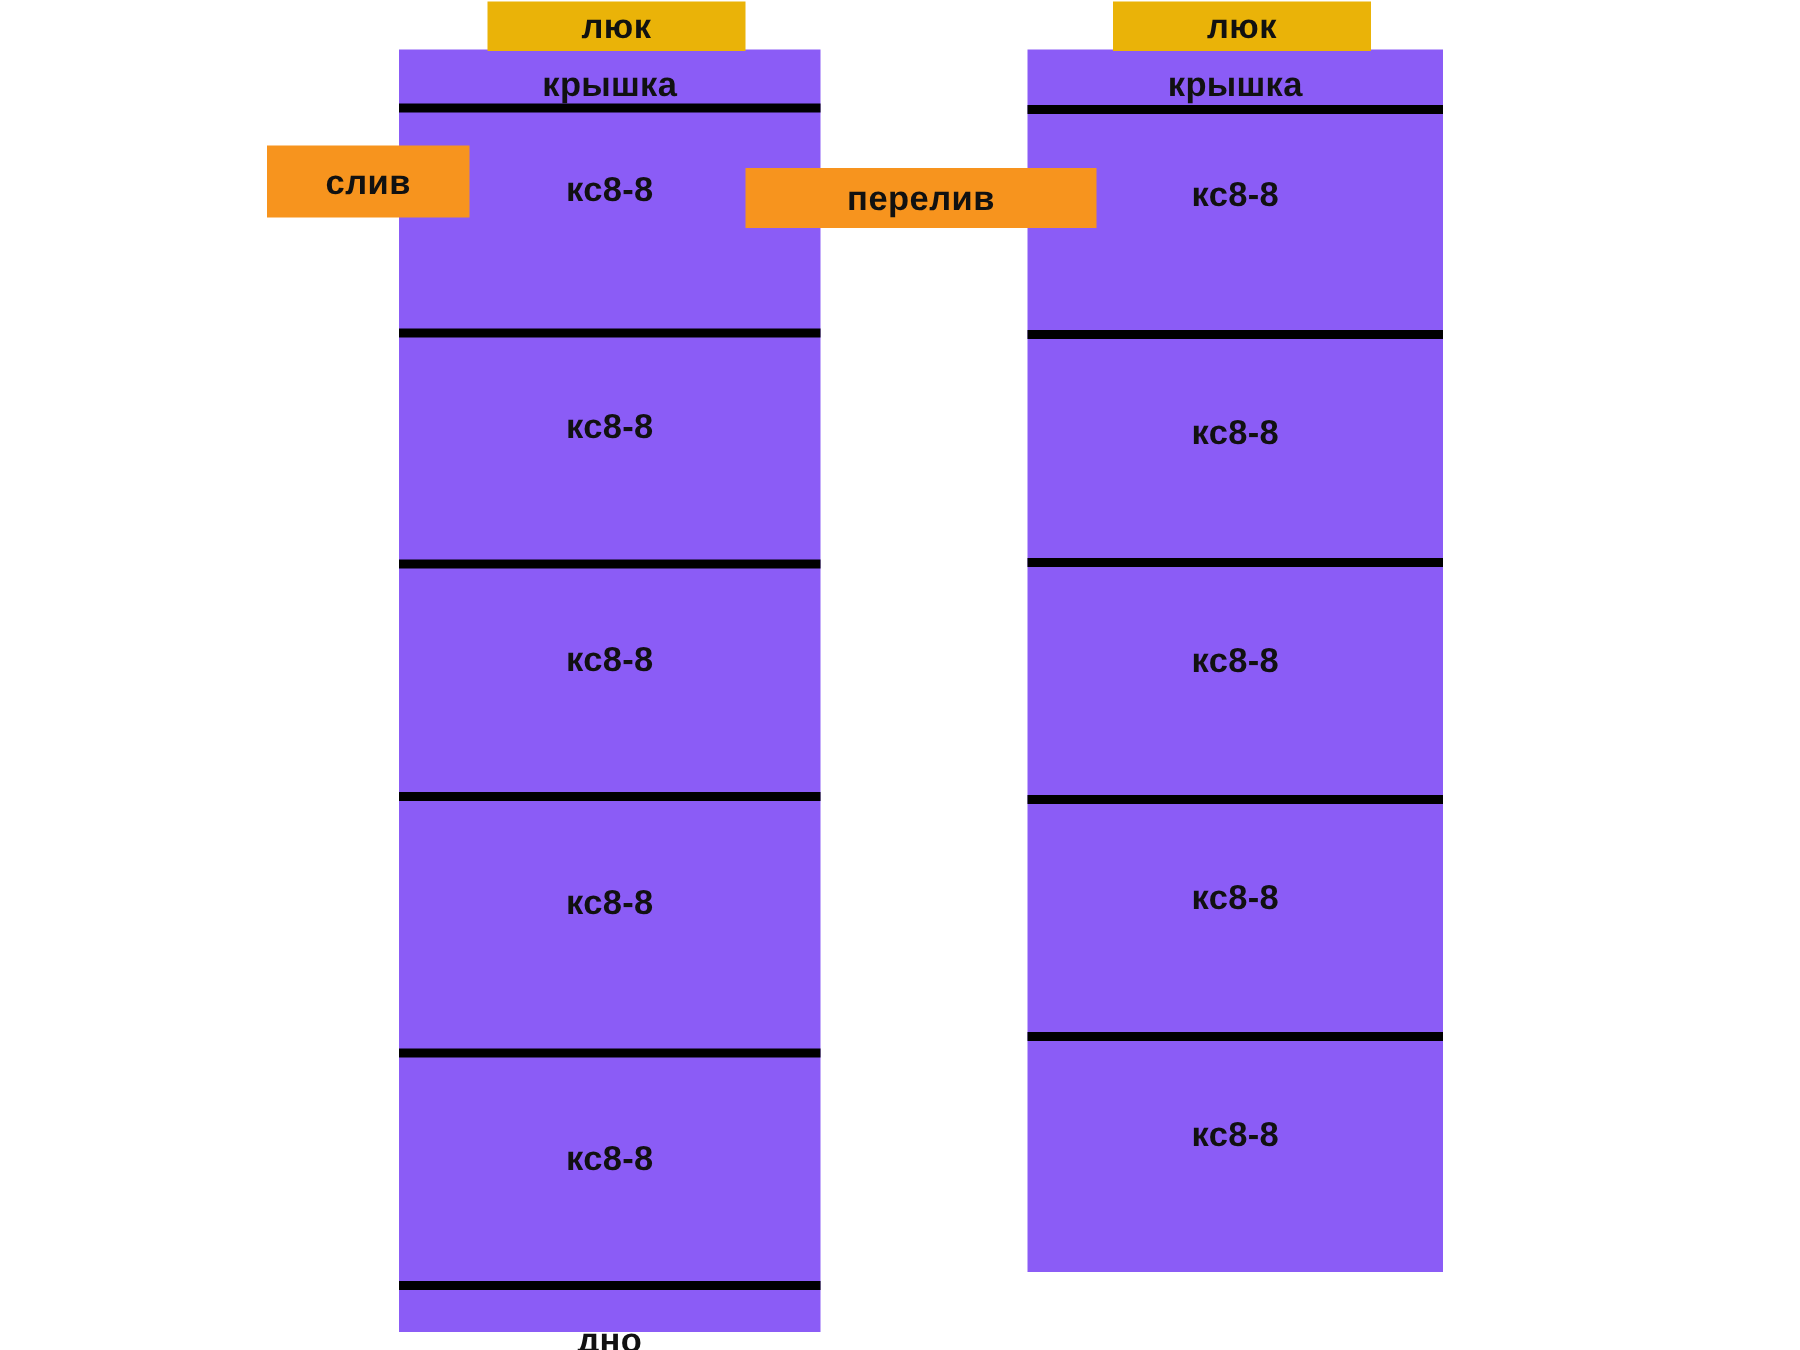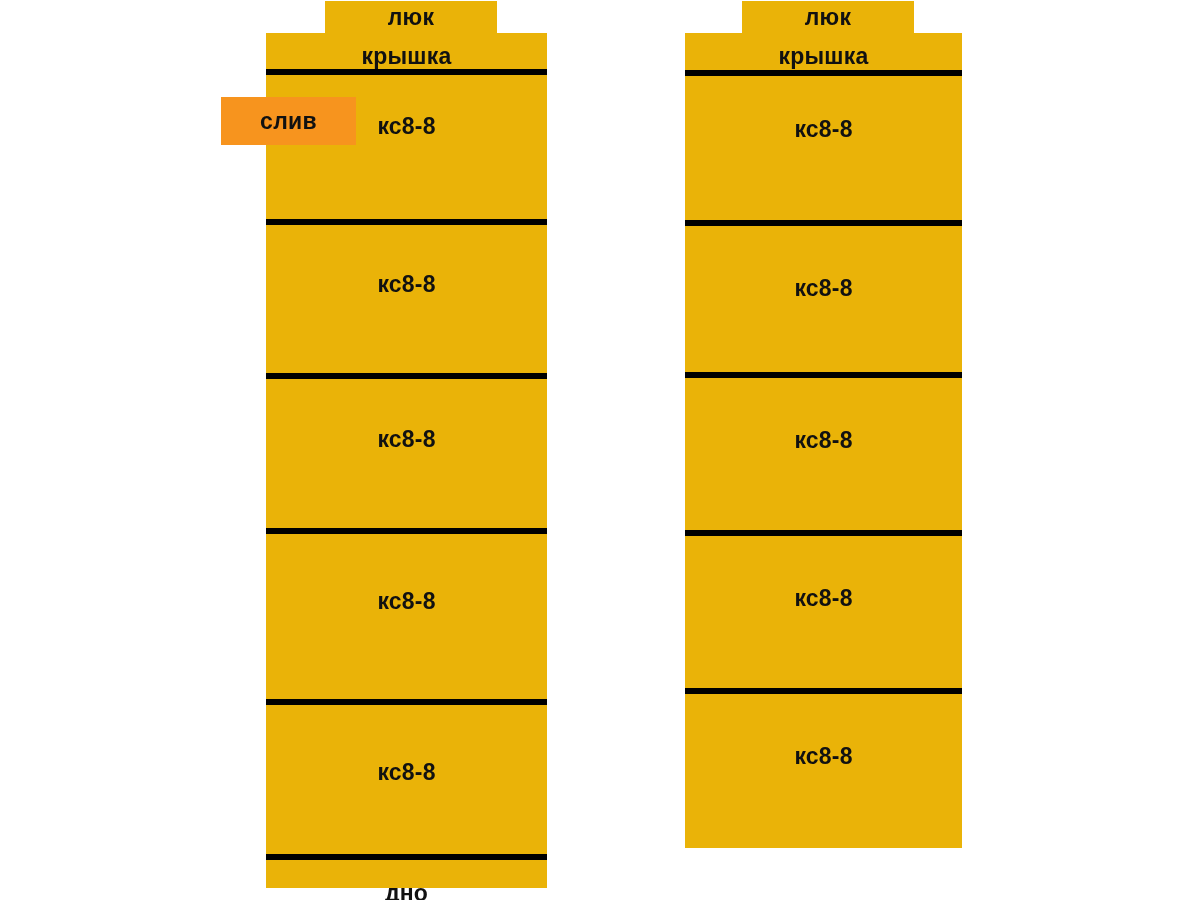--- a/index.html
+++ b/index.html
@@ -10,21 +10,21 @@
   #canvas {
     position: relative;
     width: 1200px;
     height: 900px;
     background: #ffffff;
     overflow: hidden;
     font-family: "Liberation Sans", sans-serif;
   }
   .column {
     position: absolute;
-    background: #eab308;
+    background: #8b5cf6;
     box-sizing: border-box;
   }
   .seg-label {
     position: absolute;
     left: 0;
     right: 0;
     text-align: center;
     color: #111111;
     font-weight: bold;
     font-size: 23px;
@@ -100,16 +100,17 @@
     <div class="divider" style="left:0px; top:187px; width:277px; height:6px;"></div>
     <div class="divider" style="left:0px; top:339px; width:277px; height:6px;"></div>
     <div class="divider" style="left:0px; top:497px; width:277px; height:6px;"></div>
     <div class="divider" style="left:0px; top:655px; width:277px; height:6px;"></div>
   </div>
 
   <div class="tagbox hatch" style="left:325px; top:1px; width:172px; height:33px;">люк</div>
 
   <div class="tagbox hatch" style="left:742px; top:1px; width:172px; height:33px;">люк</div>
 
-  <div class="tagbox pipe" style="left:178px; top:97px; width:135px; height:48px;margin-left:43px;">слив</div>
+  <div class="tagbox pipe" style="left:178px; top:97px; width:135px; height:48px;">слив</div>
 
+  <div class="tagbox pipe" style="left:497px; top:112px; width:234px; height:40px;">перелив</div>
 
 </div>
 
 </body></html>

